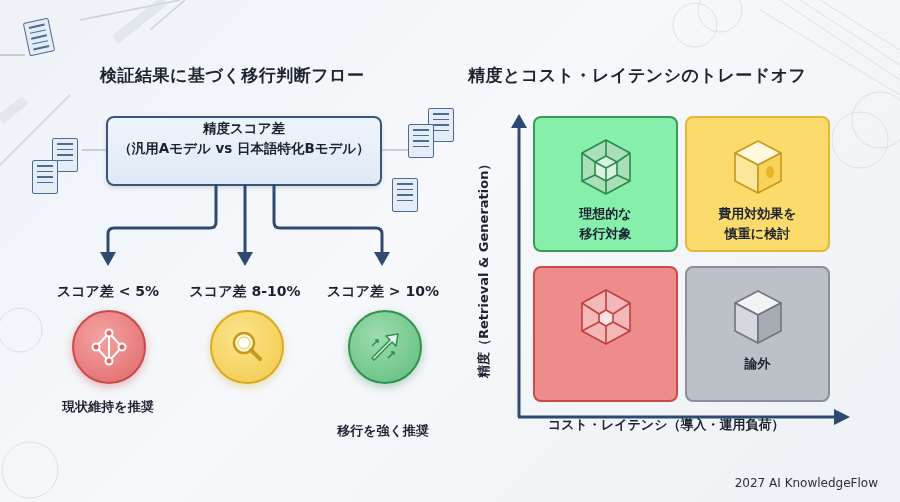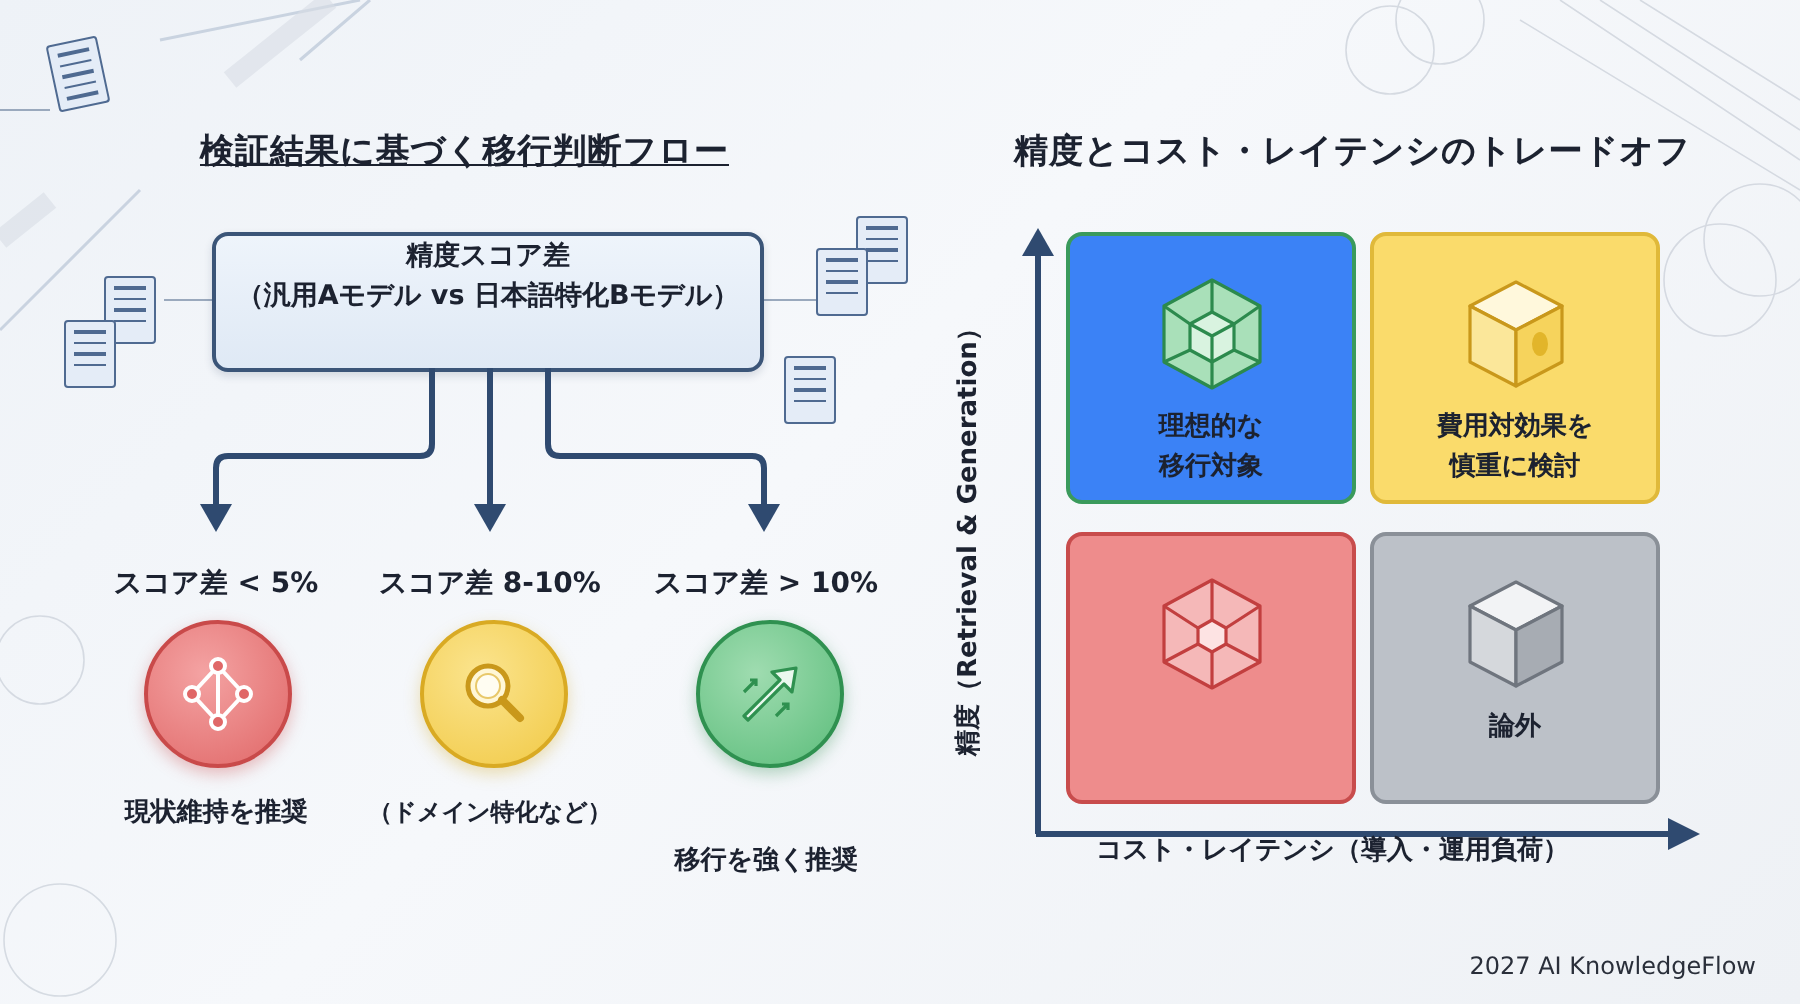--- a/index.html
+++ b/index.html
@@ -79,21 +79,21 @@
     <i></i>
     <i></i>
   </div>
 <div class="abs doc" style="left:392px;top:178px;">
     <i></i>
     <i></i>
     <i></i>
     <i></i>
   </div>
 
-<div class="abs title" style="left:100px;top:64px;text-decoration:underline;">検証結果に基づく移行判断フロー</div>
+<div class="abs title" style="left:100px;top:64px;">検証結果に基づく移行判断フロー</div>
 
 <div class="abs src-box">
   <span>精度スコア差</span>
   <span>（汎用Aモデル vs 日本語特化Bモデル）</span>
 </div>
 
 <svg class="abs" style="left:0;top:0" width="450" height="300">
   <g stroke="#2f4a70" stroke-width="3" fill="none" stroke-linejoin="round">
     <path d="M216 184 V222 Q216 228 210 228 H114 Q108 228 108 234 V255"></path>
     <path d="M245 184 V255"></path>
@@ -125,50 +125,49 @@
 
 <div class="abs cond" style="left:175px;top:283px;">スコア差 8-10%</div>
 <div class="abs circle" style="left:210px;top:310px;background:radial-gradient(circle at 40% 35%,#fbe48e,#f1c945);border:2px solid #d9aa23;box-shadow:0 3px 8px rgba(210,170,40,.35);">
   <svg width="40" height="40" viewBox="0 0 40 40">
       <circle cx="17" cy="16" r="10" fill="#fff7d6" stroke="#c9981b" stroke-width="2.5"></circle>
       <circle cx="17" cy="16" r="6" fill="#fffdf2" stroke="#e8c86a" stroke-width="1"></circle>
       <line x1="24" y1="23" x2="33" y2="32" stroke="#c9981b" stroke-width="4" stroke-linecap="round"></line>
     </svg>
 </div>
 <div class="abs rec" style="left:175px;top:397px;">
-  <div style="font-size:12px;">（ドメイン特化など）</div>
 </div>
 
 <div class="abs cond" style="left:313px;top:283px;">スコア差 &gt; 10%</div>
 <div class="abs circle" style="left:348px;top:310px;background:radial-gradient(circle at 40% 35%,#9fdcb0,#5cbd7b);border:2px solid #2f9150;box-shadow:0 3px 8px rgba(50,140,80,.35);">
   <svg width="42" height="42" viewBox="0 0 42 42">
       <path d="M8 32 L26 14 L22 10 L34 8 L32 20 L28 16 L10 34 Z" fill="#eaf8ee" stroke="#2f9150" stroke-width="1.6" stroke-linejoin="round"></path>
       <g stroke="#2f9150" stroke-width="1.6" fill="none">
         <path d="M8 20 L14 14 M11 14 H14 V17"></path>
         <path d="M24 32 L30 26 M27 26 H30 V29"></path>
       </g>
     </svg>
 </div>
 <div class="abs rec" style="left:313px;top:397px;margin-top:24px;">移行を強く推奨</div>
 
-<div class="abs title" style="left:507px;top:64px;">精度とコスト・レイテンシのトレードオフ</div>
+<div class="abs title" style="left:468px;top:64px;">精度とコスト・レイテンシのトレードオフ</div>
 
 <svg class="abs" style="left:500px;top:100px" width="360" height="330">
   <g stroke="#2f4a70" stroke-width="3" fill="none">
       <line x1="19" y1="24" x2="19" y2="317"></line>
       <line x1="18" y1="317" x2="338" y2="317"></line>
     </g>
   <polygon points="11,28 27,28 19,14" fill="#2f4a70"></polygon>
   <polygon points="334,309 334,325 350,317" fill="#2f4a70"></polygon>
 </svg>
 
 <div class="abs axis-y-label">精度（Retrieval &amp; Generation）</div>
 <div class="abs" style="left:548px;top:416px;font-weight:bold;font-size:13px;white-space:nowrap;">コスト・レイテンシ（導入・運用負荷）</div>
 
-<div class="abs quad" style="left:533px;top:116px;background:#3b82f6;border-color:#3a9a5c;">
+<div class="abs quad" style="left:533px;top:116px;background:#86efac;border-color:#3a9a5c;">
   <svg width="54" height="58" viewBox="0 0 54 58">
       <g stroke="#2c8a4d" stroke-width="1.6" stroke-linejoin="round">
         <path d="M27 2 L51 15 L51 43 L27 56 L3 43 L3 15 Z" fill="#a9e0b9"></path>
         <path d="M27 18 L38 24 L38 37 L27 43 L16 37 L16 24 Z" fill="#d9f3e0"></path>
         <path d="M27 2 L27 18 M51 15 L38 24 M51 43 L38 37 M27 56 L27 43 M3 43 L16 37 M3 15 L16 24 M16 24 L27 30 L38 24 M27 30 L27 43" fill="none"></path>
       </g>
     </svg>
   <div class="lbl">
       <div>理想的な</div>
       <div>移行対象</div>

